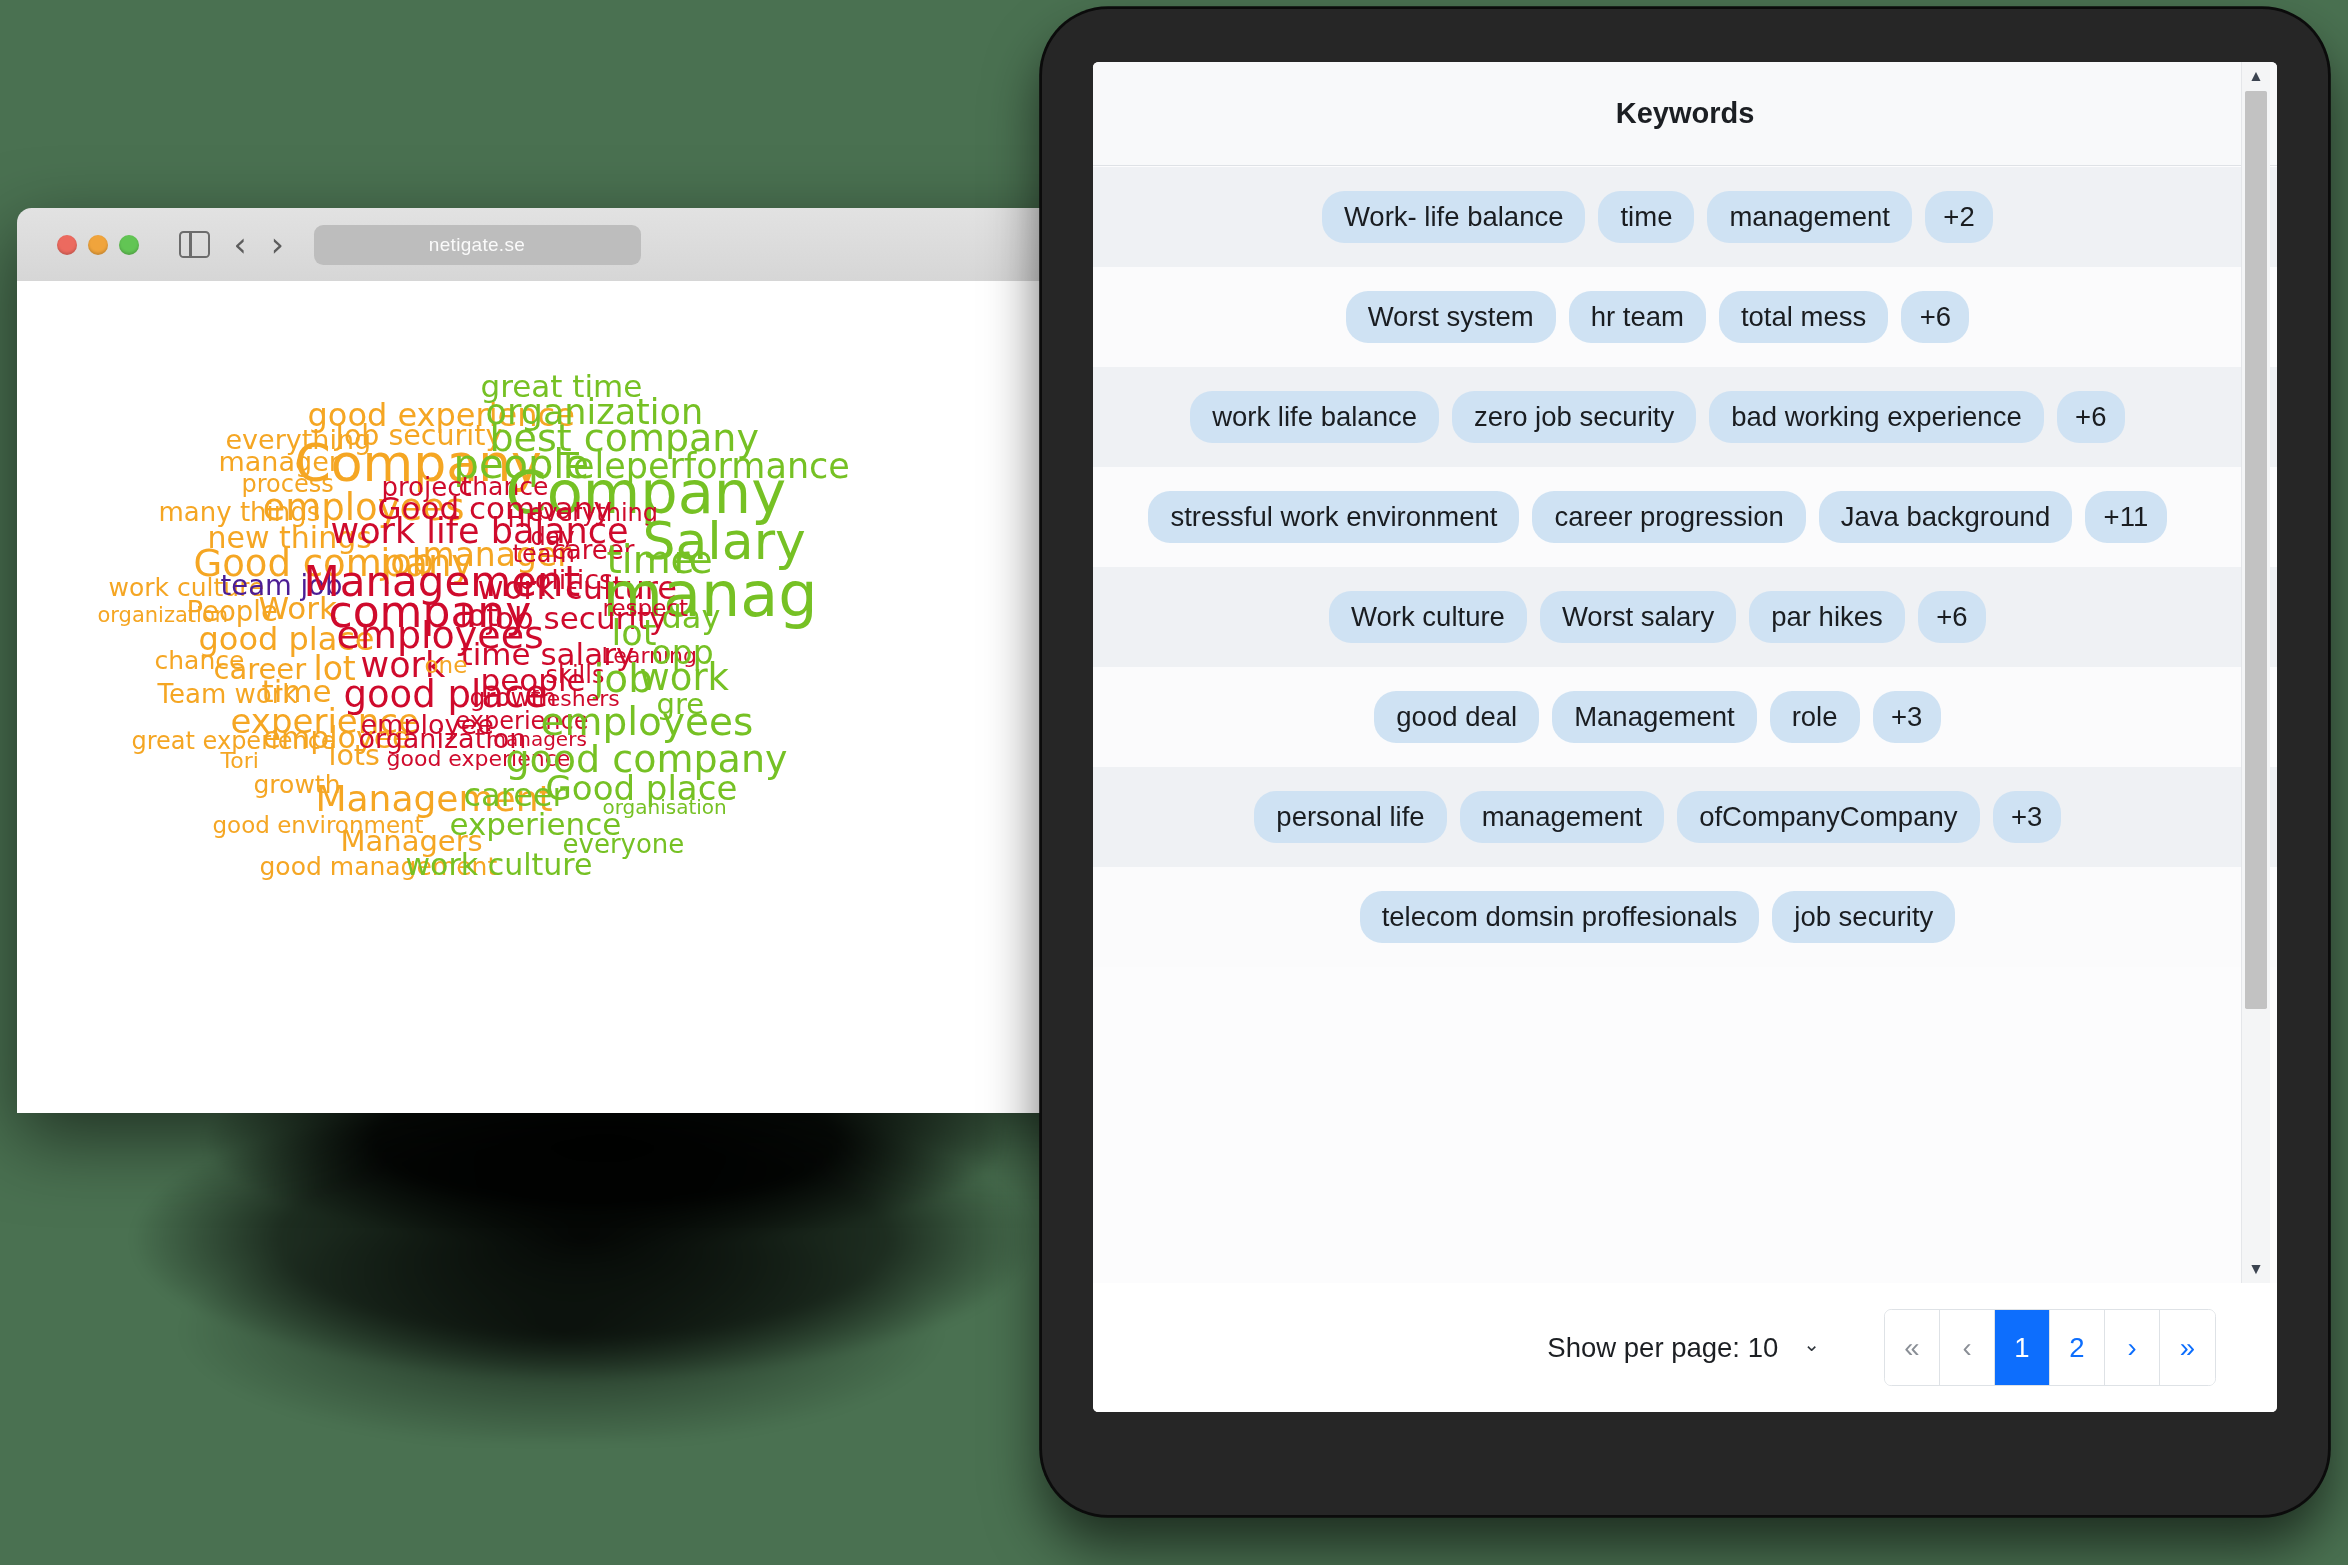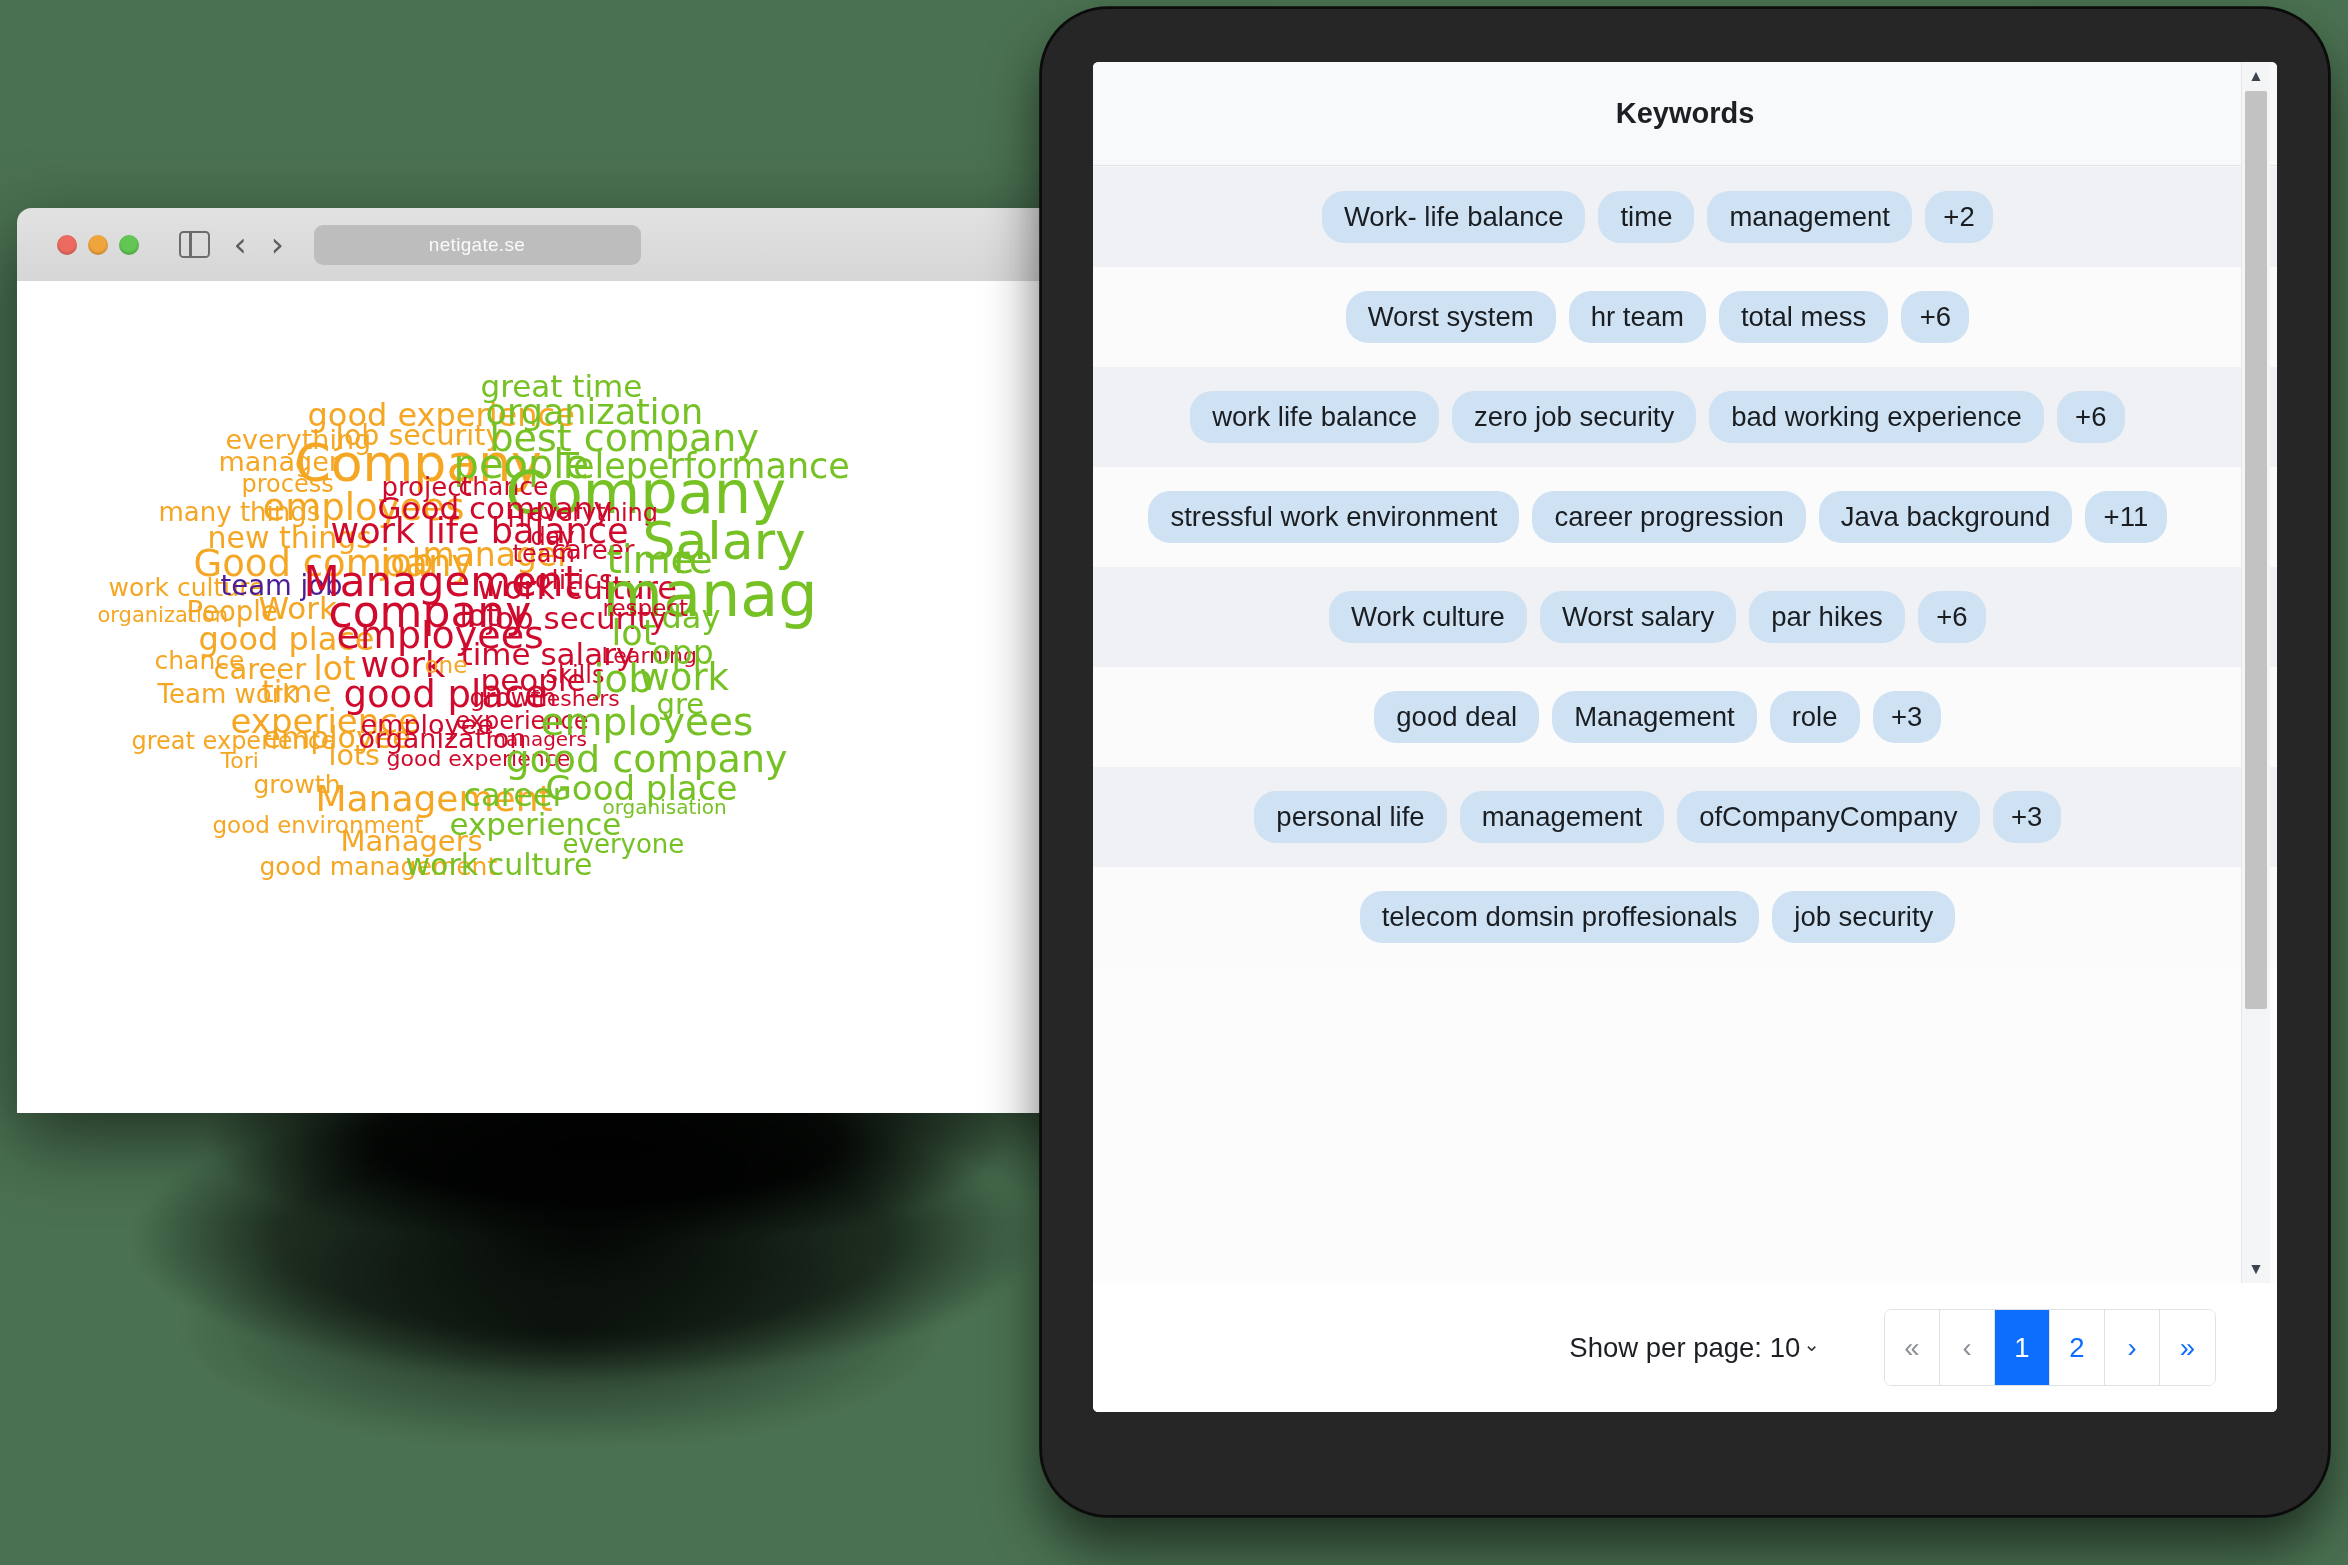--- a/index.html
+++ b/index.html
@@ -104,21 +104,21 @@
     background:#c2c2c2;border-radius:1.8px;
   }
 
   
   #kw-footer{
     position:absolute;left:0;right:0;bottom:0;height:129px;
     display:flex;align-items:center;justify-content:flex-end;
     gap:0;padding:0 61px 0 0;box-sizing:border-box;background:#fff;
   }
   #per-page{
-    font-size:27.5px;color:#1c1f23;display:flex;align-items:flex-start;gap:3px;
+    font-size:27.5px;color:#1c1f23;display:flex;align-items:flex-start;gap:25px;
     margin-right:64px;
   }
   #per-page .caret{font-size:20px;color:#30353c;}
   #pager{display:flex;border:0.9px solid #dee2e6;border-radius:7.3px;overflow:hidden;}
   .pg{
     min-width:55px;height:75px;display:flex;align-items:center;justify-content:center;
     font-size:27.5px;color:#0d6efd;background:#fff;border-right:0.9px solid #dee2e6;
     padding:0 13px;box-sizing:border-box;
   }
   .pg:last-child{border-right:none;}

